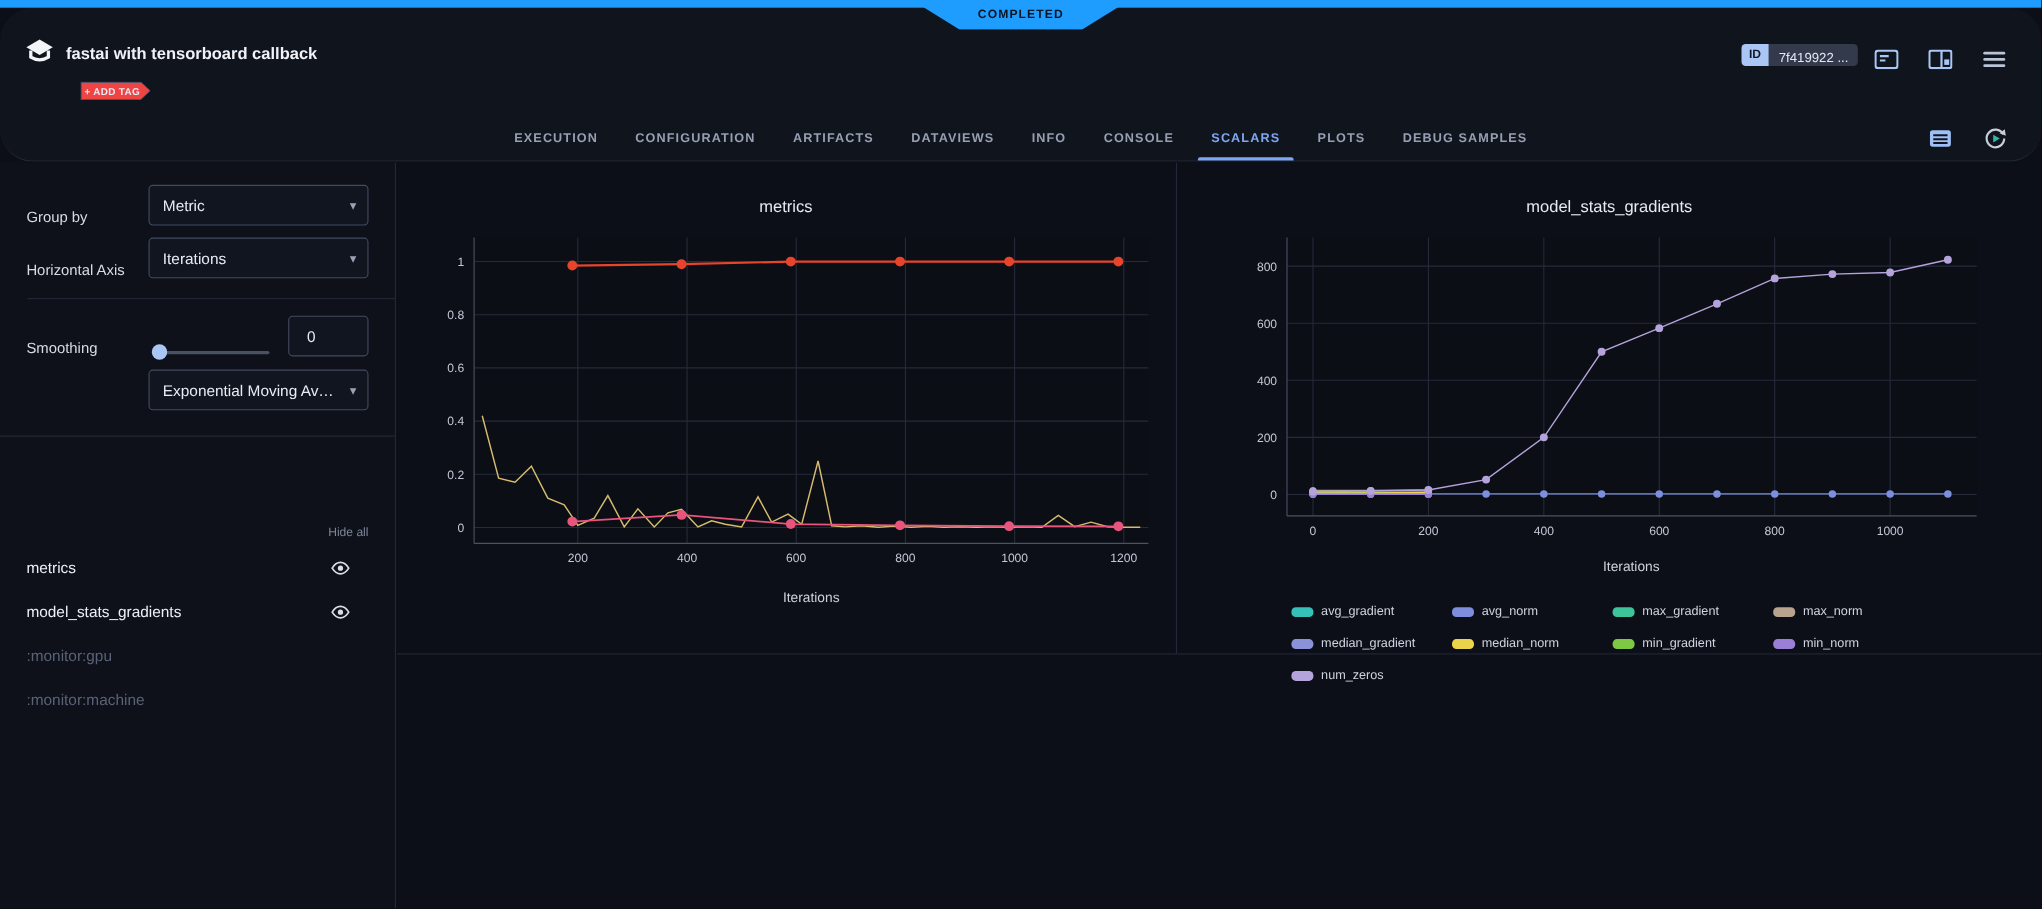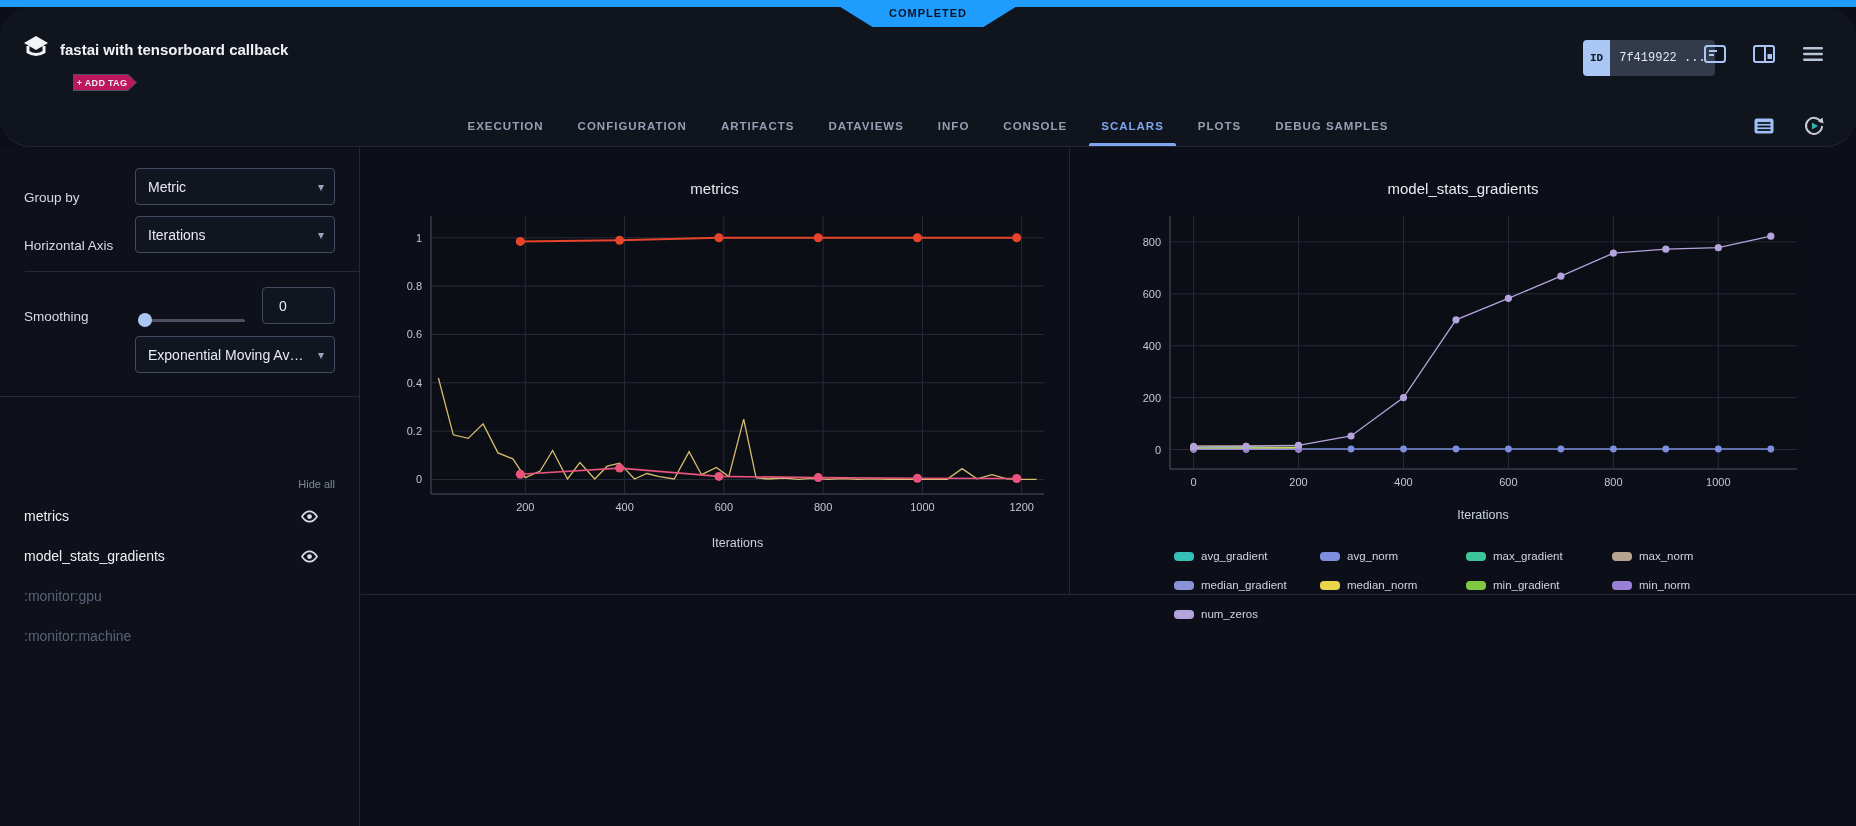--- a/index.html
+++ b/index.html
@@ -13,26 +13,26 @@
             display:flex; align-items:center; justify-content:center; z-index:6; }
   .ribbon span { font-size:11px; font-weight:bold; letter-spacing:1px; color:#0a1322; padding-bottom:2px; }
 
   
   .header { position:absolute; left:0; top:7px; width:100%; height:140px; background:#10141d; border-bottom:1px solid #222839;border-radius:30px; }
   .logo { position:absolute; left:23px; top:28px; }
   .exp-title { position:absolute; left:60px; top:34px; font-size:15px; font-weight:bold; color:#f0f2f7; }
   .add-tag { position:absolute; left:73px; top:67px; width:64px; height:17px; background:#4a5168;
              clip-path:polygon(0 0,calc(100% - 9px) 0,100% 50%,calc(100% - 9px) 100%,0 100%);
              display:flex; align-items:center; cursor:pointer; }
-  .add-tag .inner { width:62px; height:15px; margin:1px; background:#be185d;
+  .add-tag .inner { width:62px; height:15px; margin:1px; background:#ef4444;
              clip-path:polygon(0 0,calc(100% - 8px) 0,100% 50%,calc(100% - 8px) 100%,0 100%);
              display:flex; align-items:center; justify-content:center; }
   .add-tag .inner span { font-size:9px; font-weight:bold; color:#e8ebf3; letter-spacing:.3px; padding-right:6px; }
 
-  .id-chip { position:absolute; left:1583px; top:33px; height:36px; display:flex; border-radius:4px; overflow:hidden;font-family:Liberation Mono, monospace; }
+  .id-chip { position:absolute; left:1583px; top:33px; height:20px; display:flex; border-radius:4px; overflow:hidden; }
   .id-chip .id-label { background:#a9c6f5; color:#141826; font-size:11px; font-weight:bold; display:flex; align-items:center; padding:0 7px; }
   .id-chip .id-value { background:#333a4c; color:#e2e7f2; font-size:12px; display:flex; align-items:center; padding:12px 9px; }
   .hdr-icon { position:absolute; top:36px; width:26px; height:22px; display:flex; align-items:center; justify-content:center; cursor:pointer; }
 
   
   .tabs { position:absolute; left:0; bottom:0; width:100%; height:40px; display:flex; align-items:stretch; justify-content:center; }
   .tab { position:relative; display:flex; align-items:center; padding:0 2px; margin:0 15px; font-size:11.5px; font-weight:bold;
          letter-spacing:1px; color:#969fb3; cursor:pointer; }
   .tab.active { color:#7ea6f2; }
   .tab.active::after { content:''; position:absolute; left:-10px; right:-10px; bottom:0; height:3px; background:#7ea6f2; border-radius:2px 2px 0 0; }

